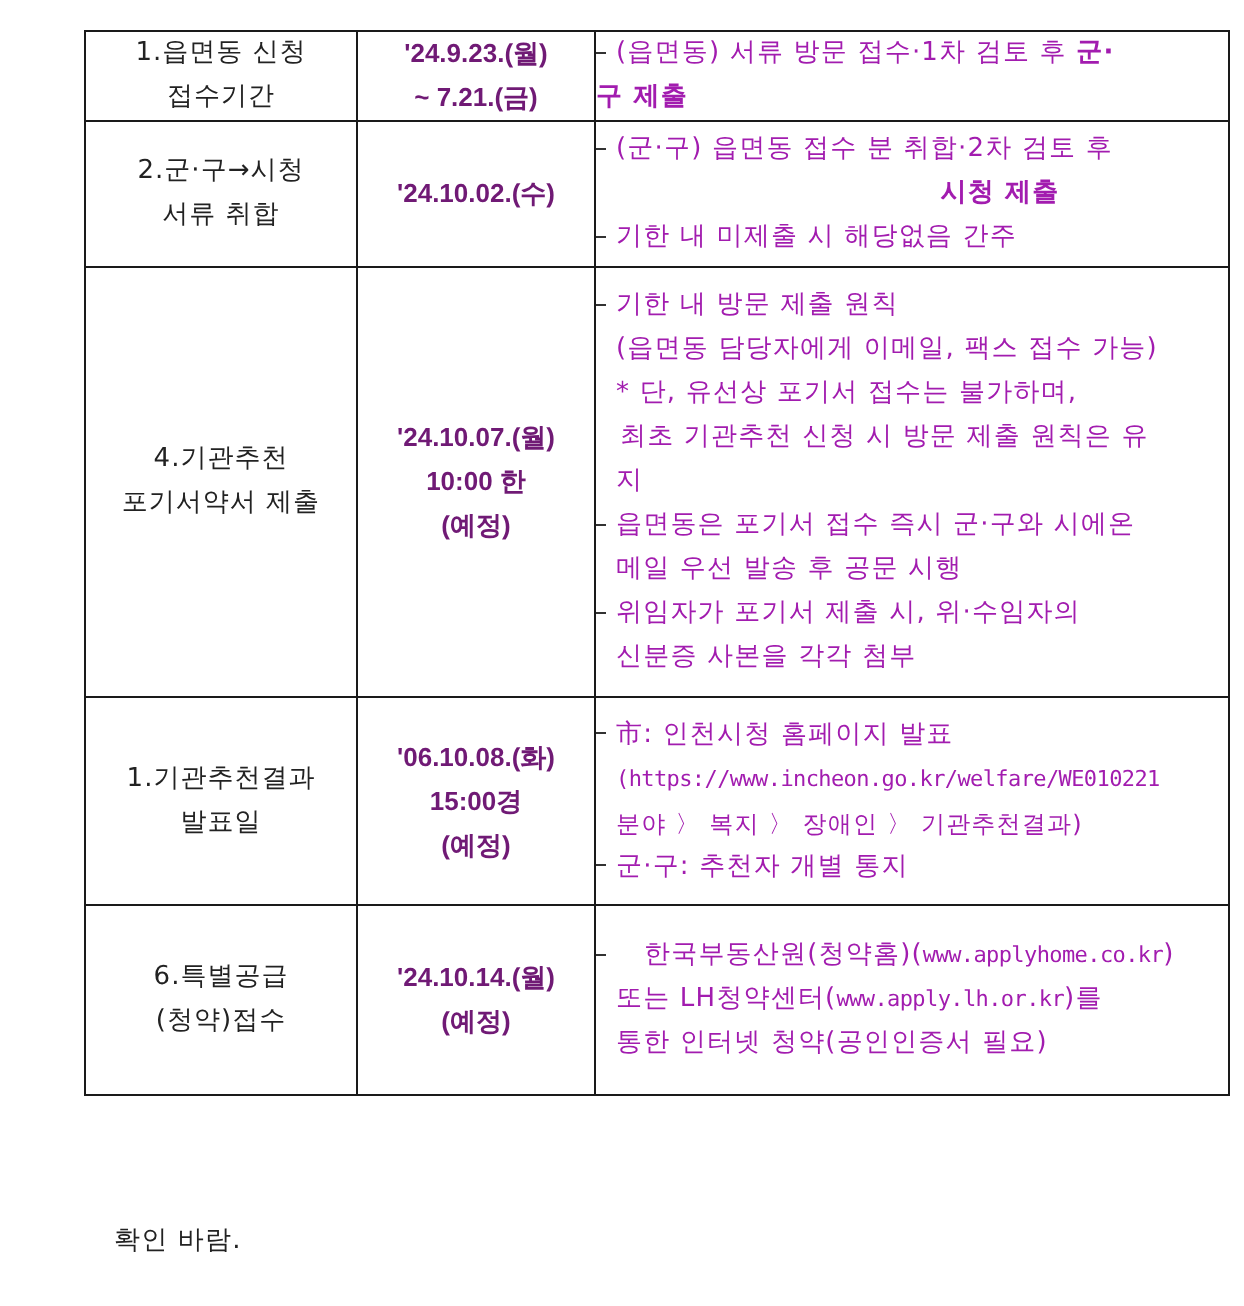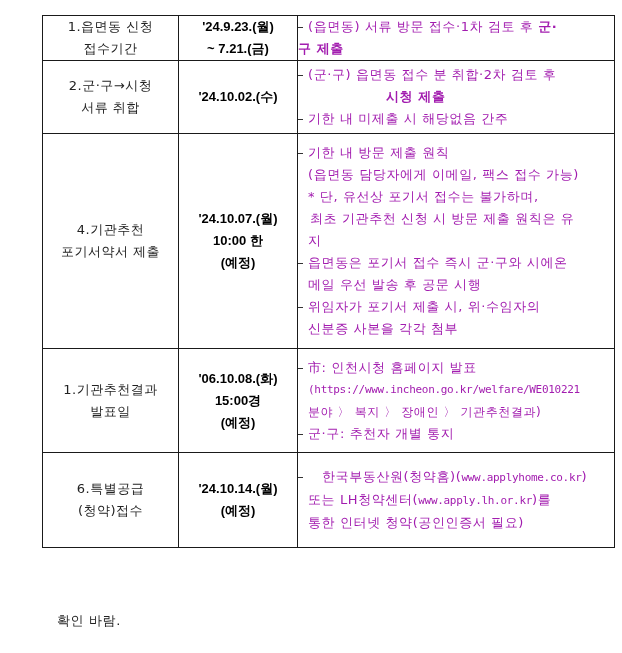--- a/index.html
+++ b/index.html
@@ -16,31 +16,31 @@
   table.sched td {
     border: 1.5px solid #1a1a1a; padding: 0; vertical-align: middle;
     font-size: 13px; line-height: 22px;
   }
   col.c1 { width: 136px; }
   col.c2 { width: 119px; }
   col.c3 { width: 317px; }
   .stage { text-align: center; color: #222; letter-spacing: 0.5px; }
   .date {
     text-align: center; font-family: "Liberation Sans", sans-serif;
-    font-weight: bold; font-size: 14px; color: #000000;
+    font-weight: bold; font-size: 14px; color: #701a75;
   }
   .content { padding-left: 0; color: #a21caf; letter-spacing: 0.6px; }
   .line { display: block; white-space: nowrap; overflow: hidden; }
   .line.dash::before {
     content: ""; display: inline-block; width: 5px; height: 1px;
     background: #333; vertical-align: middle; margin-right: 5px;
   }
   .line.indent { padding-left: 10px; }
   .line.indent2 { padding-left: 12px; }
-  .line.center-bold { padding-left: 88px; font-weight: bold; }
+  .line.center-bold { padding-left: 88px; font-weight: bold; text-align: center; }
   .b { font-weight: bold; }
   .url { font-family: "DejaVu Sans Mono", monospace; font-size: 11px; letter-spacing: -0.3px; }
   tr.r1 td { height: 36px; }
   tr.r2 td { height: 72px; }
   tr.r3 td { height: 62px; }
   tr.r4 td { height: 214px; }
   tr.r5 td { height: 103px; }
   tr.r6 td { height: 94px; }
   .footnote {
     position: absolute; left: 40px; top: 609px; width: 560px;

